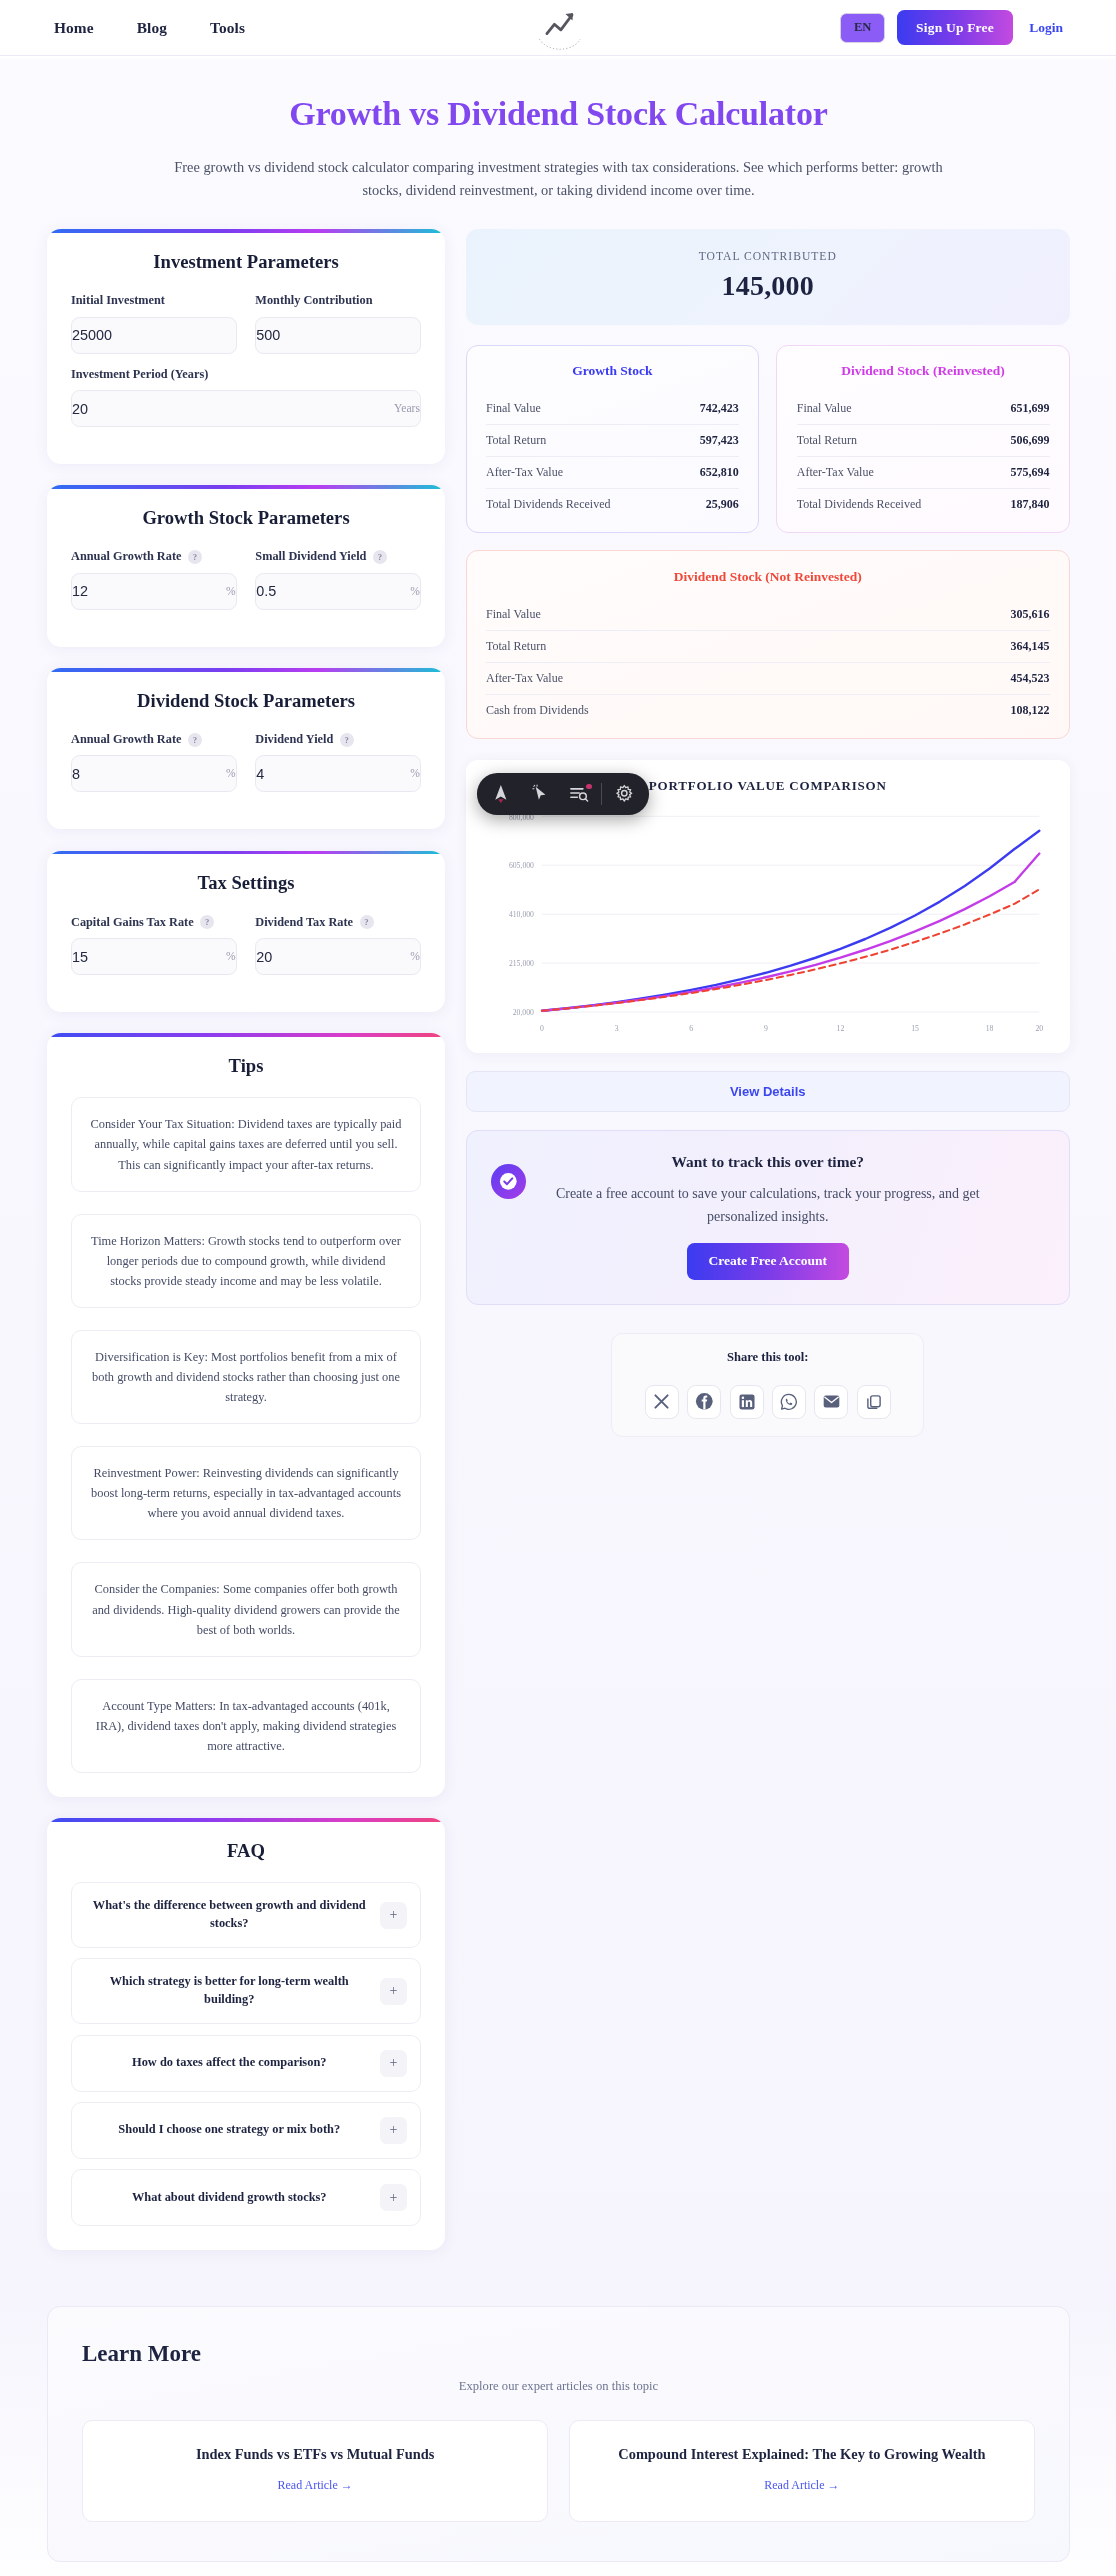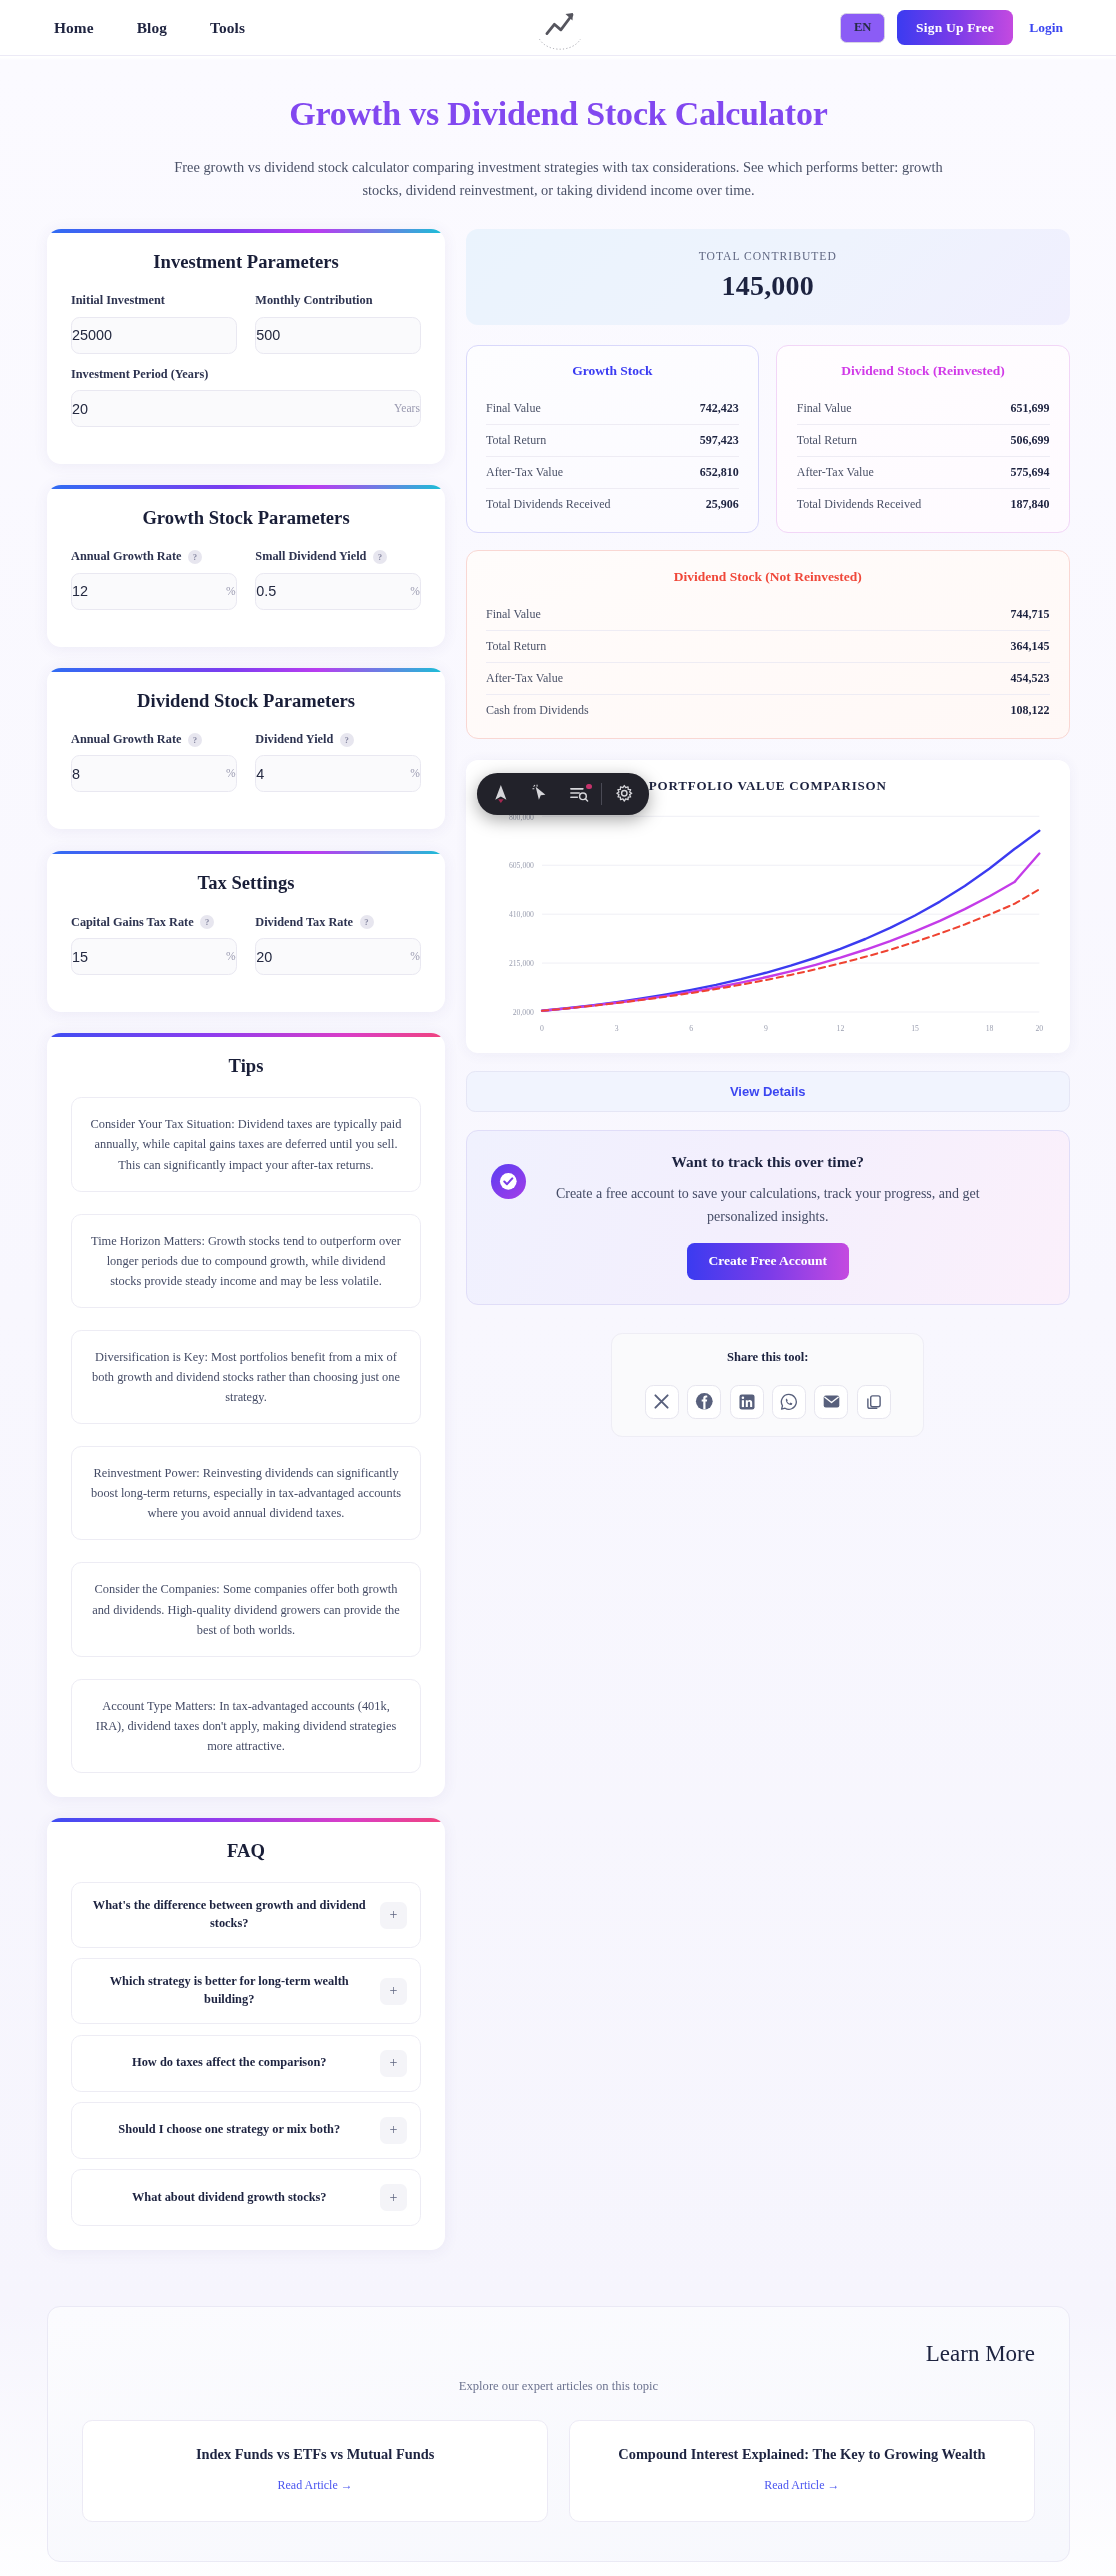--- a/index.html
+++ b/index.html
@@ -454,23 +454,23 @@
 
   
   .learn {
     margin: 35px 47px 0;
     border: 0.9px solid #eae9f5;
     border-radius: 13px;
     background: linear-gradient(170deg, #fbfbfe 0%, #f7f8fd 100%);
     padding: 34px 34px 39px;
   }
   .learn h2 {
-    text-align: right;
+    text-align: left;
     font-size: 23px;
-    font-weight: 400;
+    font-weight: 700;
     color: #1d2340;
     margin-bottom: 11.2px;
   }
   .learn .sub {
     text-align: center;
     font-size: 12.6px;
     color: #6d7490;
     margin-bottom: 26px;
   }
   .learn-grid { display: flex; gap: 20.5px; }
@@ -745,21 +745,21 @@
               </div>
             </div>
         </div>
       </div>
 
       <div class="res-card noreinv" style="margin-bottom:20.5px">
         <div class="res-title noreinv">Dividend Stock (Not Reinvested)</div>
         <div id="noreinv-rows">
             <div class="res-row">
               <span class="res-k">Final Value</span>
-              <span class="res-v">744,715</span>
+              <span class="res-v">305,616</span>
             </div>
             <div class="res-row">
               <span class="res-k">Total Return</span>
               <span class="res-v">364,145</span>
             </div>
             <div class="res-row">
               <span class="res-k">After-Tax Value</span>
               <span class="res-v">454,523</span>
             </div>
             <div class="res-row">

